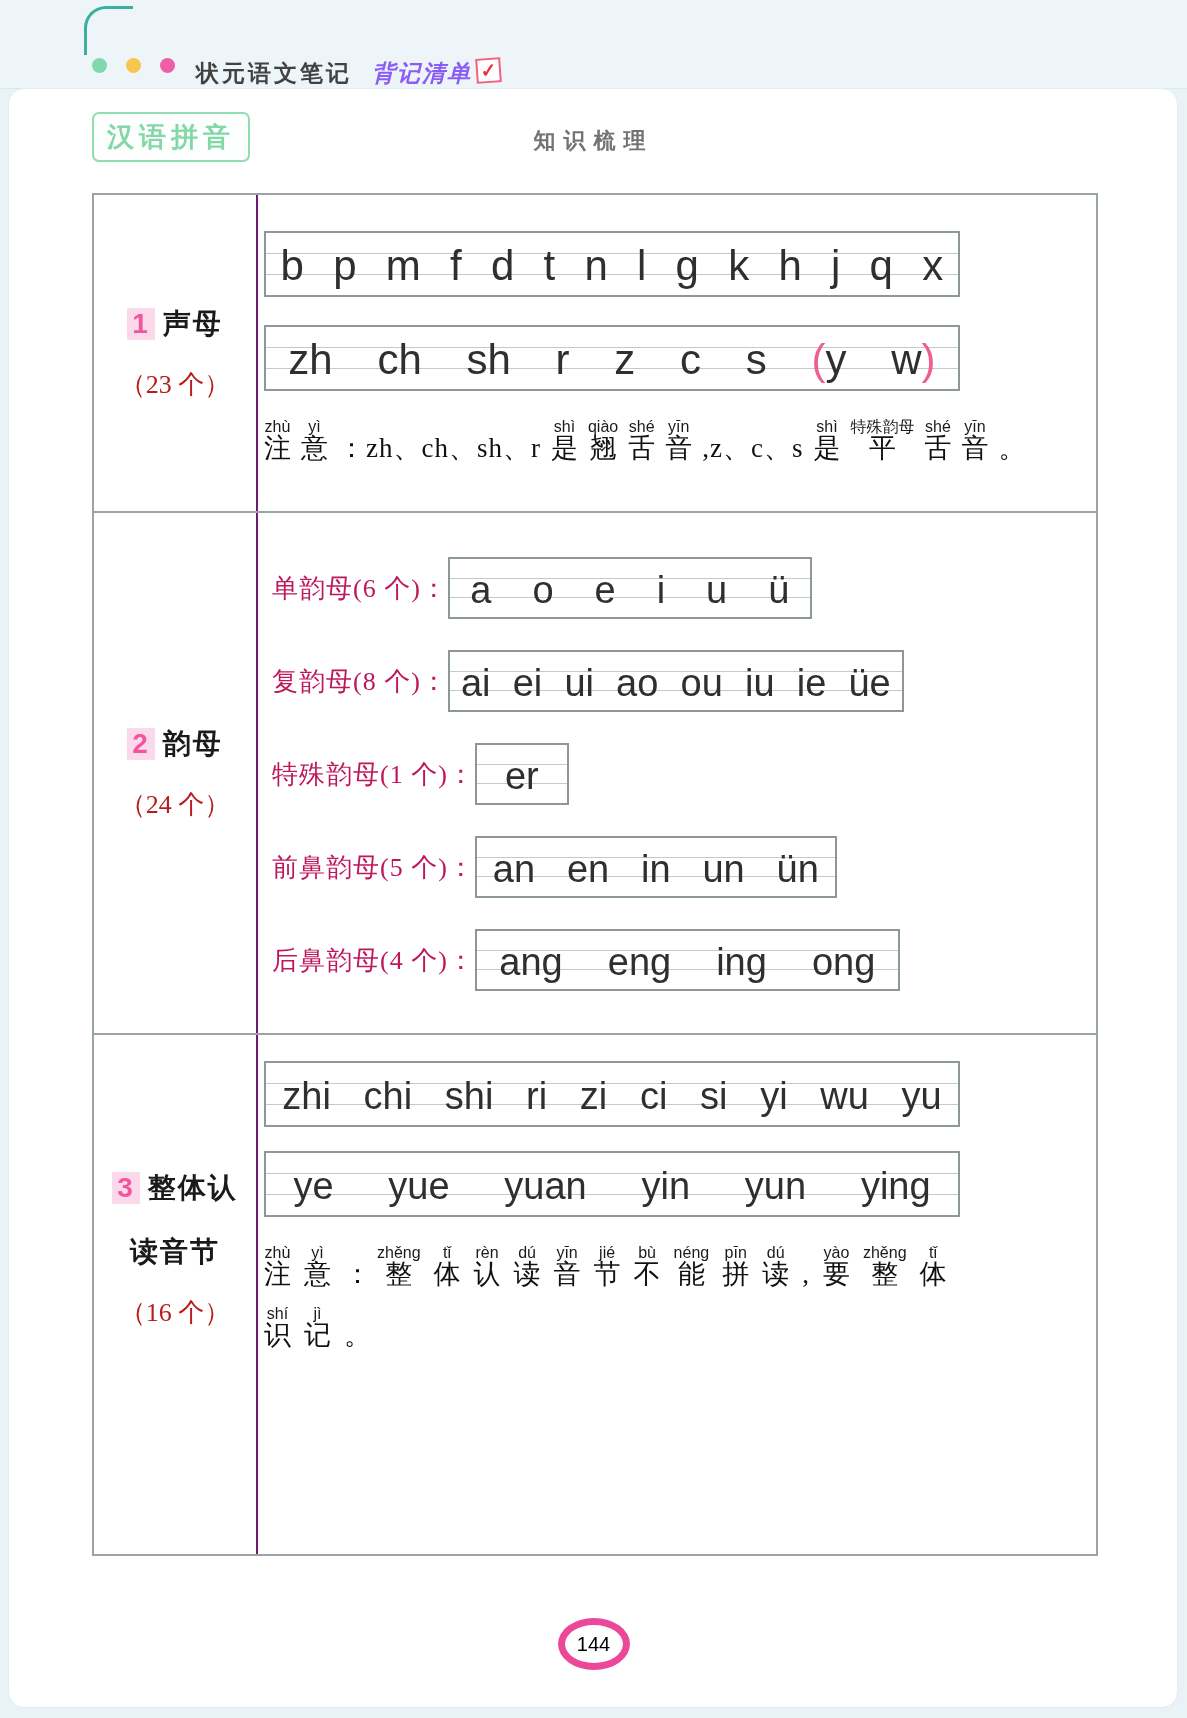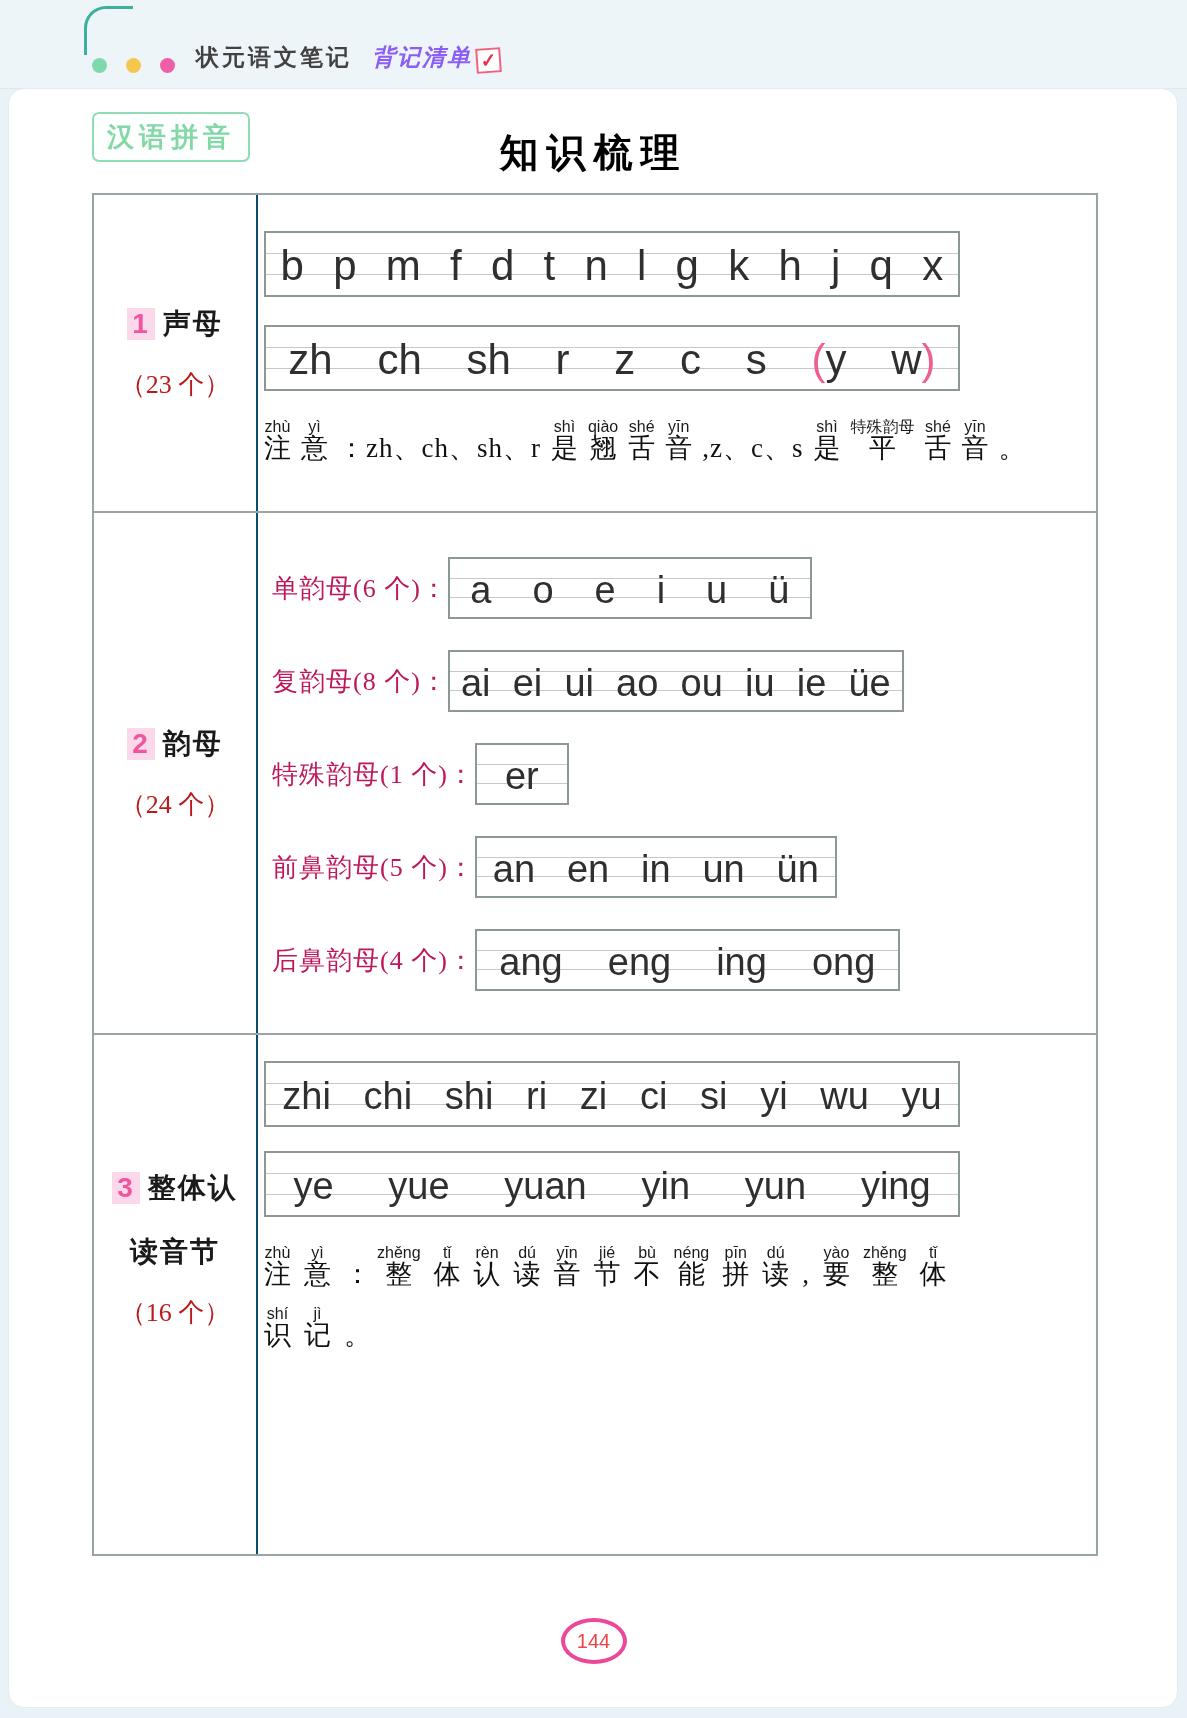--- a/index.html
+++ b/index.html
@@ -5,37 +5,37 @@
   html,body{margin:0;padding:0;}
   body{width:1187px;height:1718px;background:#e9f2f6;font-family:"Liberation Sans",sans-serif;}
   .page{position:relative;width:1187px;height:1718px;overflow:hidden;}
 
   
   .band{position:absolute;left:0;top:0;width:100%;height:88px;background:#edf5f8;border-bottom:1px solid #dde8ec;}
   .card{position:absolute;left:8px;top:88px;right:9px;bottom:10px;background:#ffffff;border:1px solid #e2edf0;border-radius:16px;}
   .corner-arc{position:absolute;left:84px;top:6px;width:46px;height:46px;border-top:3px solid #3cb09a;border-left:3px solid #3cb09a;border-top-left-radius:22px;}
 
   
-  .hdr{position:absolute;left:92px;top:42px;display:flex;align-items:flex-end;font-family:Liberation Serif, serif;}
+  .hdr{position:absolute;left:92px;top:58px;display:flex;align-items:flex-start;font-family:Liberation Serif, serif;}
   .dot{width:15px;height:15px;border-radius:50%;margin-right:19px;}
   .d1{background:#7fd9ad;} .d2{background:#f6c64f;} .d3{background:#ef5fa7;}
   .brand{font-size:23px;font-weight:bold;color:#424242;letter-spacing:3px;margin-left:2px;}
   .listbadge{font-size:23px;font-weight:bold;font-style:italic;color:#8b5cf6;letter-spacing:2px;margin-left:20px;}
   .checkbox{display:inline-flex;align-items:center;justify-content:center;width:21px;height:21px;border:2px solid #f2607f;transform:rotate(-4deg);margin-left:4px;color:#e8304a;font-size:19px;font-weight:bold;background:#fff;}
 
   .topic-badge{position:absolute;left:92px;top:112px;border:2px solid #90dcb4;border-radius:7px;color:#84d8a8;background:#fdfffe;font-size:27px;font-weight:bold;letter-spacing:5px;padding:5px 13px;}
-  .page-title{position:absolute;left:0;top:126px;width:1187px;text-align:center;margin:0;font-size:39px;font-weight:bold;color:#000000;letter-spacing:8px;}
+  .page-title{position:absolute;left:0;top:126px;width:1187px;text-align:center;margin:0;font-size:22px;font-weight:bold;color:#737373;letter-spacing:8px;}
 
   
   .tbl{position:absolute;left:92px;top:193px;width:1006px;height:1363px;border:2px solid #9aa4a4;box-sizing:border-box;background:#fff;}
   .sec{display:flex;box-sizing:border-box;}
   .sec1{height:318px;border-bottom:2px solid #9aa4a4;}
   .sec2{height:522px;border-bottom:2px solid #9aa4a4;}
   .sec3{height:519px;}
-  .leftcell{width:164px;border-right:2px solid #0c4a6e;display:flex;flex-direction:column;align-items:center;justify-content:center;box-sizing:border-box;flex-shrink:0;}
+  .leftcell{width:164px;border-right:2px solid #701a75;display:flex;flex-direction:column;align-items:center;justify-content:center;box-sizing:border-box;flex-shrink:0;}
   .sec3 .leftcell{padding-bottom:90px;}
   .rightcell{flex:1;box-sizing:border-box;padding-left:6px;}
 
   .secname{font-size:28px;font-weight:bold;color:#1a1a1a;letter-spacing:2px;white-space:nowrap;}
   .secnum{display:inline-block;background:#fcd9ea;color:#f0569f;padding:0 5px;margin-right:8px;font-weight:bold;}
   .seccount{font-family:"Liberation Serif",serif;font-size:26px;color:#b91c1c;margin-top:24px;white-space:nowrap;}
   .nameline2{font-size:28px;font-weight:bold;color:#1a1a1a;letter-spacing:2px;margin-top:26px;}
 
   
   .fourline{position:relative;border:2px solid #8d9798;box-sizing:border-box;background:#fff;}
@@ -61,21 +61,21 @@
 
   
   .note{margin-top:20px;font-family:"Liberation Serif",serif;font-size:27px;color:#111;white-space:nowrap;}
   .note ruby,.note .plain{margin-right:10px;}
   .sec3 .note ruby,.sec3 .note .plain{margin-right:13px;}
   .note rt{font-family:"Liberation Sans",sans-serif;font-size:16px;color:#1a1a1a;letter-spacing:0;font-style:normal;}
   .note .plain{letter-spacing:1px;}
   .sec3 .note{margin-top:28px;}
   .sec3 .note2{margin-top:14px;}
 
-  .pagenum{position:absolute;left:50%;transform:translateX(-50%);top:1618px;width:58px;height:38px;border:4px solid #ec4899;border-radius:50%;display:flex;align-items:center;justify-content:center;font-size:20px;color:#ef4444;background:#fff;}
+  .pagenum{position:absolute;left:50%;transform:translateX(-50%);top:1618px;width:58px;height:38px;border:7px solid #ec4899;border-radius:50%;display:flex;align-items:center;justify-content:center;font-size:20px;color:#000000;background:#fff;}
 </style>
 </head>
 <body>
 
 <div class="page">
   <div class="band"></div>
   <div class="card"></div>
   <div class="corner-arc"></div>
 
   <div class="hdr">

